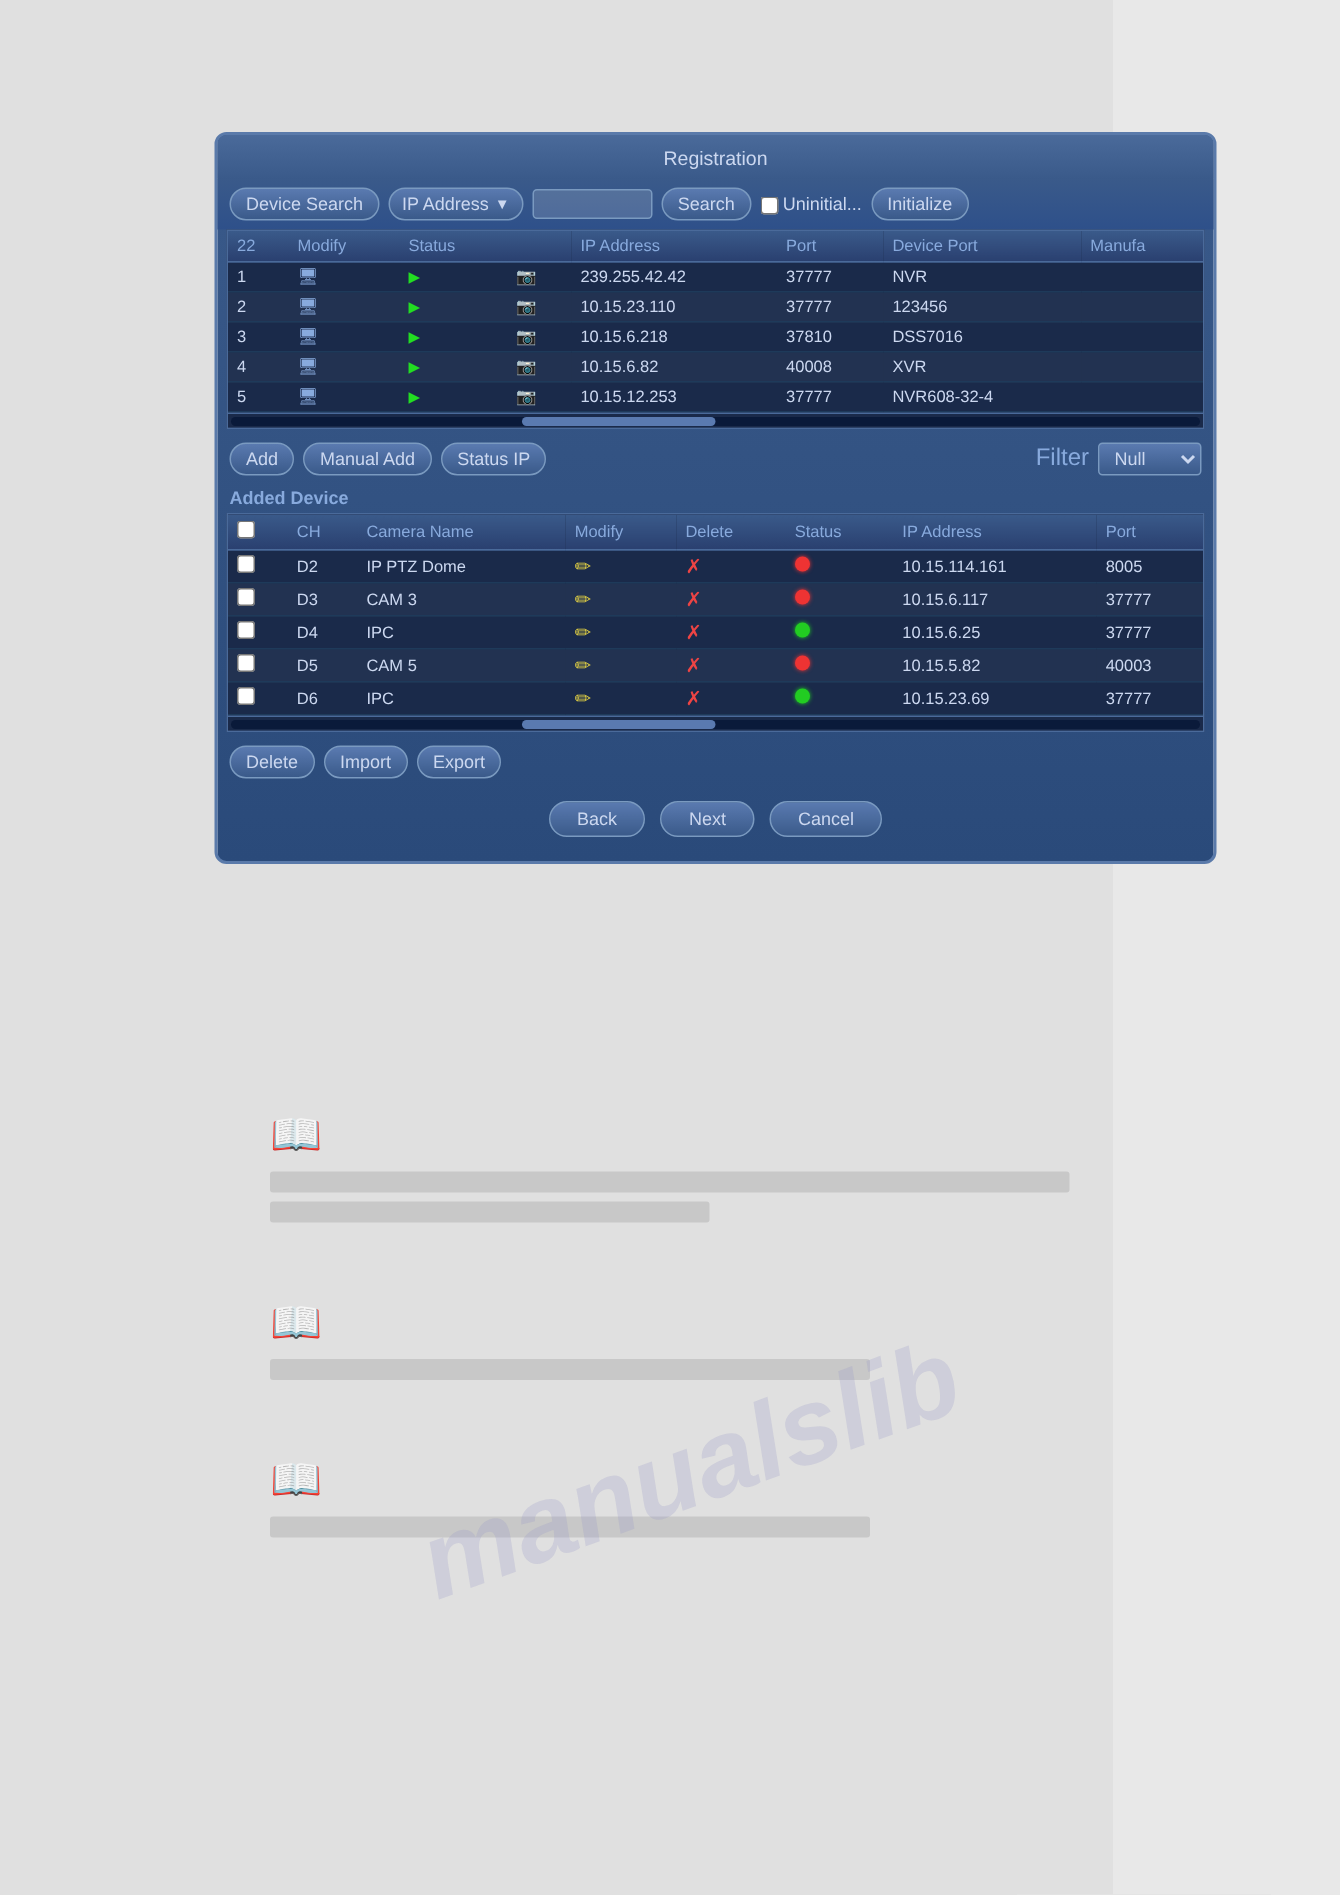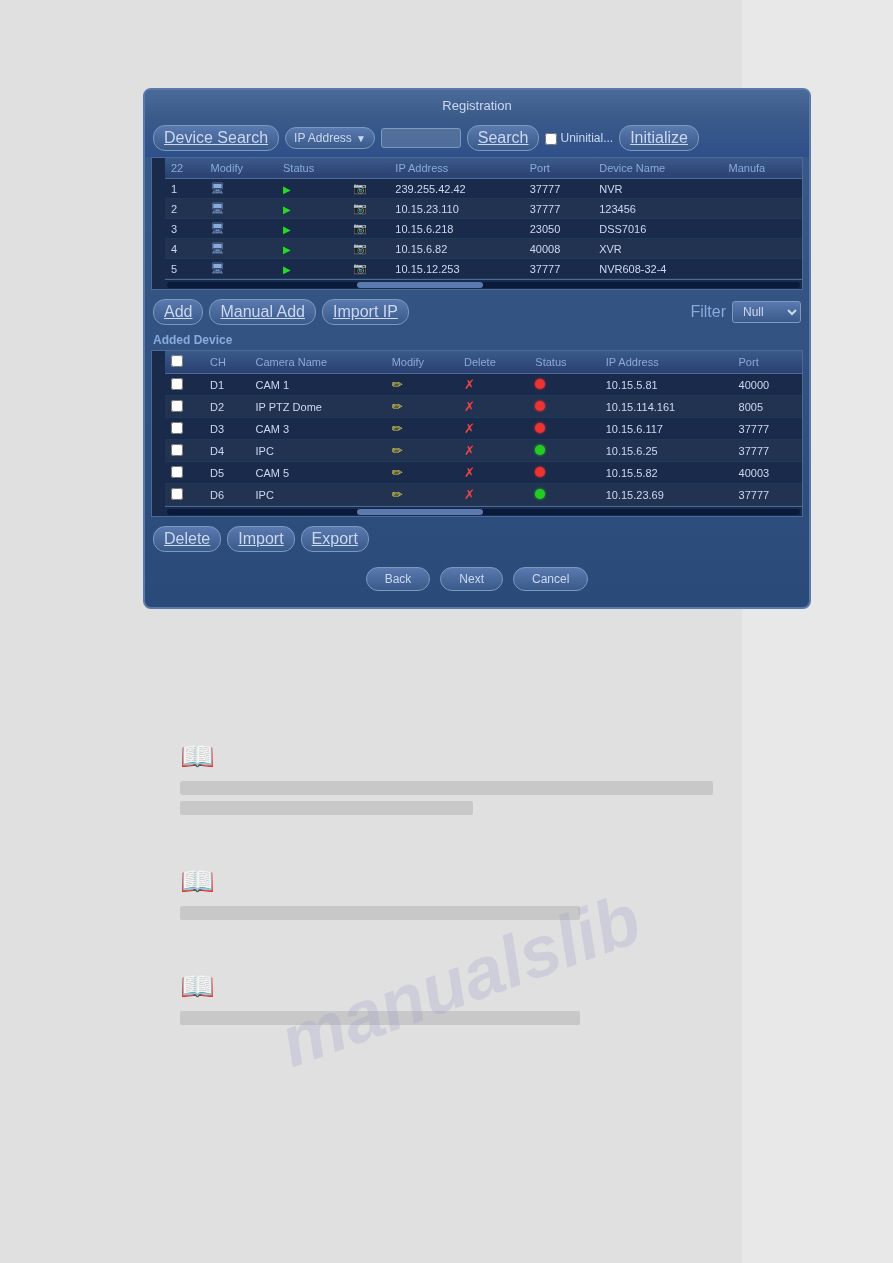--- a/index.html
+++ b/index.html
@@ -48,23 +48,22 @@
       background: linear-gradient(180deg, #3a5a8a, #2e508a);
     }
 
     .btn-pill {
       background: linear-gradient(180deg, #5a7ab0 0%, #3a5a8a 100%);
       color: #ccd8f0;
       border: 1px solid #7a9ac0;
       border-radius: 12px;
       padding: 3px 10px;
       cursor: pointer;
-      font-size: 16px;
+      font-size: 12px;
       white-space: nowrap;
-      text-decoration: underline;
     }
 
     .dropdown-pill {
       display: flex;
       align-items: center;
       background: linear-gradient(180deg, #5a7ab0 0%, #3a5a8a 100%);
       color: #ccd8f0;
       border: 1px solid #7a9ac0;
       border-radius: 12px;
       padding: 3px 8px;
@@ -102,21 +101,20 @@
 
     
     .section {
       margin: 0 6px 4px 6px;
     }
 
     .table-container {
       background: #1a2a4a;
       border: 1px solid #4a6a9a;
       overflow: hidden;
-      padding-left: 13px;
     }
 
     .data-table {
       width: 100%;
       border-collapse: collapse;
       color: #ccd8f0;
       font-size: 11px;
     }
 
     .data-table th {
@@ -371,21 +369,21 @@
       <div class="table-container">
         <table class="data-table">
           <thead>
             <tr>
               <th>22</th>
               <th>Modify</th>
               <th>Status</th>
               <th></th>
               <th>IP Address</th>
               <th>Port</th>
-              <th>Device Name</th>
+              <th>Device Port</th>
               <th>Manufa</th>
             </tr>
           </thead>
           <tbody id="device-table-body">
           <tr>
       <td>1</td>
       <td><span class="cam-icon">🖥</span></td>
       <td><span class="play-arrow">▶</span></td>
       <td><span class="video-icon">📷</span></td>
       <td>239.255.42.42</td>
@@ -402,21 +400,21 @@
       <td>37777</td>
       <td>123456</td>
       <td></td>
     </tr>
               <tr>
       <td>3</td>
       <td><span class="cam-icon">🖥</span></td>
       <td><span class="play-arrow">▶</span></td>
       <td><span class="video-icon">📷</span></td>
       <td>10.15.6.218</td>
-      <td>23050</td>
+      <td>37810</td>
       <td>DSS7016</td>
       <td></td>
     </tr>
               <tr>
       <td>4</td>
       <td><span class="cam-icon">🖥</span></td>
       <td><span class="play-arrow">▶</span></td>
       <td><span class="video-icon">📷</span></td>
       <td>10.15.6.82</td>
       <td>40008</td>
@@ -439,21 +437,21 @@
           <div class="scrollbar-track">
             <div class="scrollbar-thumb"></div>
           </div>
         </div>
       </div>
     </div>
 
     <div class="action-bar">
       <button class="btn-pill">Add</button>
       <button class="btn-pill">Manual Add</button>
-      <button class="btn-pill">Import IP</button>
+      <button class="btn-pill">Status IP</button>
       <span class="filter-label">Filter</span>
       <select class="filter-dropdown">
         <option>Null</option>
       </select>
     </div>
 
     <div class="added-device-header">Added Device</div>
 
     <div class="section">
       <div class="table-container">
@@ -464,30 +462,20 @@
               <th>CH</th>
               <th>Camera Name</th>
               <th>Modify</th>
               <th>Delete</th>
               <th>Status</th>
               <th>IP Address</th>
               <th>Port</th>
             </tr>
           </thead>
           <tbody id="added-table-body">
-          <tr>
-      <td><input type="checkbox" class="checkbox-small" style=""></td>
-      <td>D1</td>
-      <td>CAM 1</td>
-      <td><span class="icon-edit">✏</span></td>
-      <td><span class="icon-delete">✗</span></td>
-      <td><span class="status-dot-red"></span></td>
-      <td>10.15.5.81</td>
-      <td>40000</td>
-    </tr>
               <tr>
       <td><input type="checkbox" class="checkbox-small" style=""></td>
       <td>D2</td>
       <td>IP PTZ Dome</td>
       <td><span class="icon-edit">✏</span></td>
       <td><span class="icon-delete">✗</span></td>
       <td><span class="status-dot-red"></span></td>
       <td>10.15.114.161</td>
       <td>8005</td>
     </tr>

